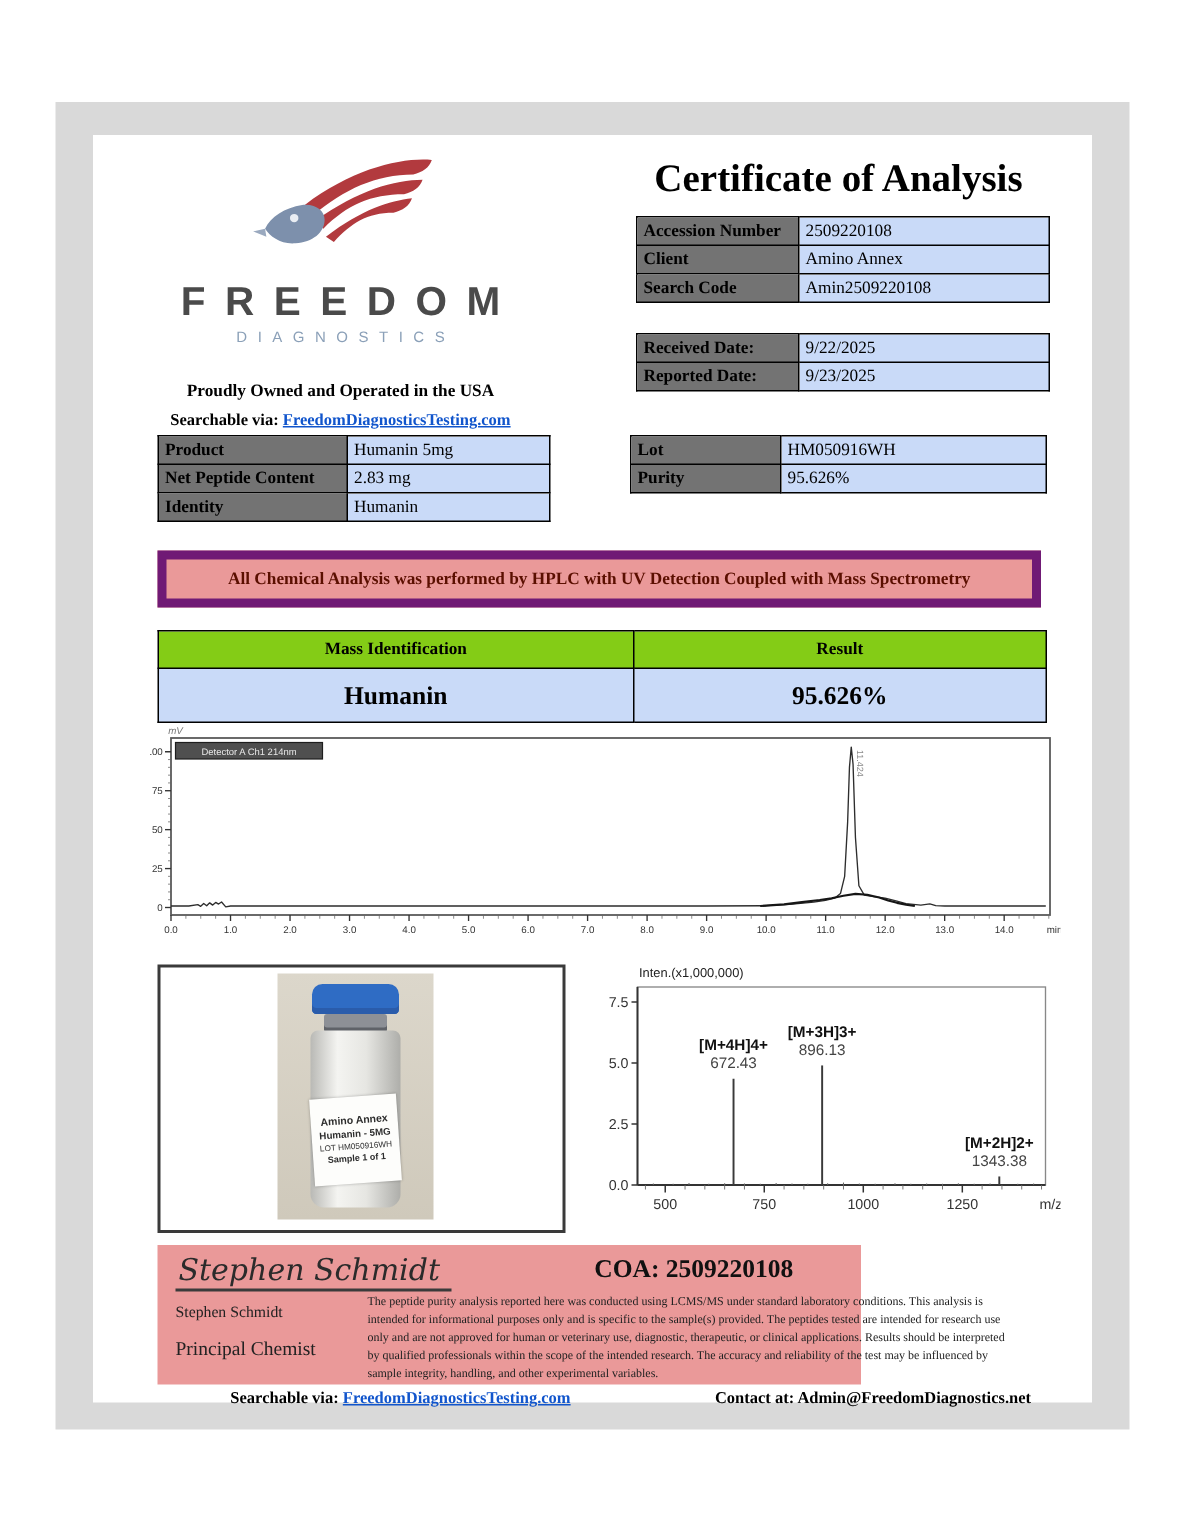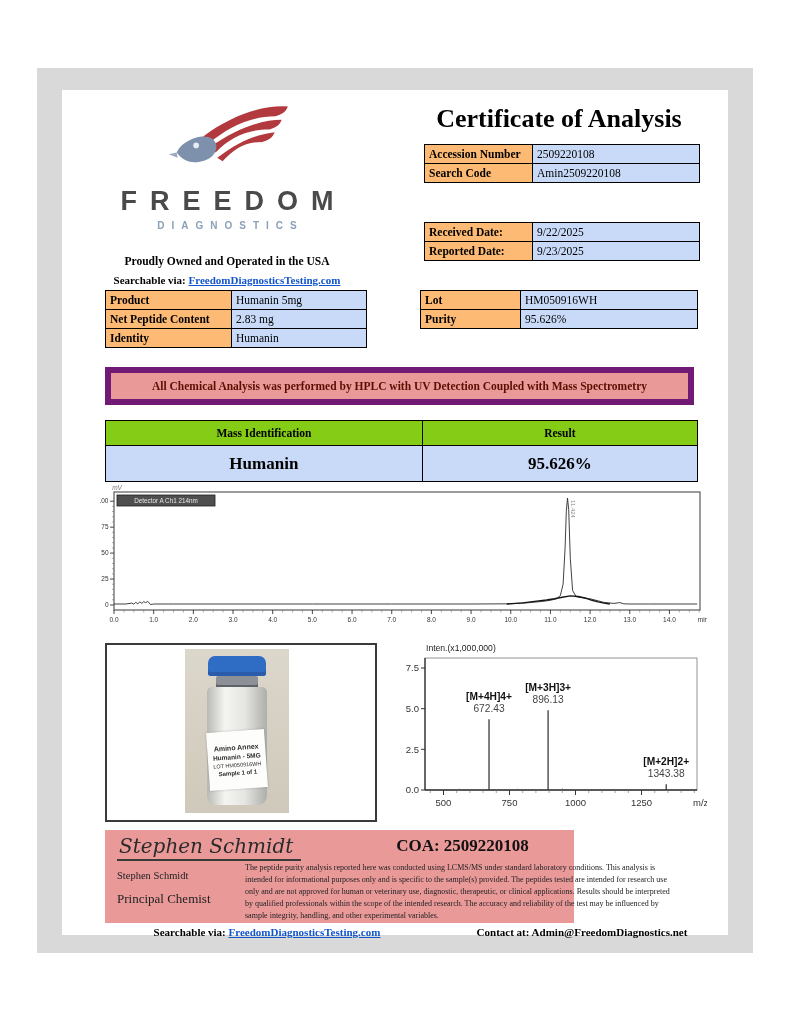--- a/index.html
+++ b/index.html
@@ -8,33 +8,33 @@
   .frame{position:absolute;left:37px;top:68px;width:716px;height:885px;background:#d9d9d9;}
   .page{position:absolute;left:25px;top:22px;width:666px;height:845px;background:#fff;}
 
   
   .logo-col{position:absolute;left:0;top:0;width:330px;text-align:center;}
   .logo-eagle{position:absolute;left:90px;top:10px;}
   .logo-name{position:absolute;left:0;top:96px;width:330px;
      font-family:"Liberation Sans",sans-serif;font-weight:bold;font-size:27px;
      color:#4a4a4a;letter-spacing:13px;text-indent:13px;}
   .logo-sub{position:absolute;left:0;top:130px;width:330px;
-     font-family:"Liberation Sans",sans-serif;font-weight:bold;font-size:10px;
+     font-family:"Liberation Sans",sans-serif;font-weight:normal;font-size:10px;
      color:#8ba0b8;letter-spacing:7px;text-indent:7px;}
   .tagline{position:absolute;left:0;top:165px;width:330px;font-weight:bold;font-size:11.5px;}
   .search-top{position:absolute;left:0;top:184px;width:330px;font-weight:bold;font-size:11px;}
   a.link{color:#1155cc;text-decoration:underline;font-weight:bold;}
 
   .coa-title{position:absolute;left:356px;top:14px;width:282px;text-align:center;
      font-weight:bold;font-size:26px;}
 
   
   table.info{border-collapse:collapse;position:absolute;table-layout:fixed;}
   table.info td{border:1px solid #000;font-size:11.5px;padding:0 4px;height:18px;overflow:hidden;white-space:nowrap;}
-  td.lbl{background:#fdba74;font-weight:bold;}
+  td.lbl{background:#737373;font-weight:bold;}
   td.val{background:#c9daf8;}
   .t-accession{left:362px;top:54px;width:276px;}
   .t-dates{left:362px;top:132px;width:276px;}
   .t-product{left:43px;top:200px;width:262px;}
   .t-lot{left:358px;top:200px;width:278px;}
 
   .banner{position:absolute;left:43px;top:277px;width:589px;height:38px;background:#ea9999;
      border:6px solid #701a75;display:flex;align-items:center;justify-content:center;
      font-weight:bold;font-size:11.5px;color:#5b0f00;text-align:center;padding:0 30px;box-sizing:border-box;}
 
@@ -109,20 +109,24 @@
 
     <table class="info t-accession">
       <colgroup>
           <col style="width:108px">
           <col>
         </colgroup>
       <tbody>
           <tr>
             <td class="lbl">Accession Number</td>
             <td class="val">2509220108</td>
+          </tr>
+      <tr>
+            <td class="lbl">Client</td>
+            <td class="val">Amino Annex</td>
           </tr>
       <tr>
             <td class="lbl">Search Code</td>
             <td class="val">Amin2509220108</td>
           </tr>
     </tbody>
       </table>
 
     <table class="info t-dates">
       <colgroup>

